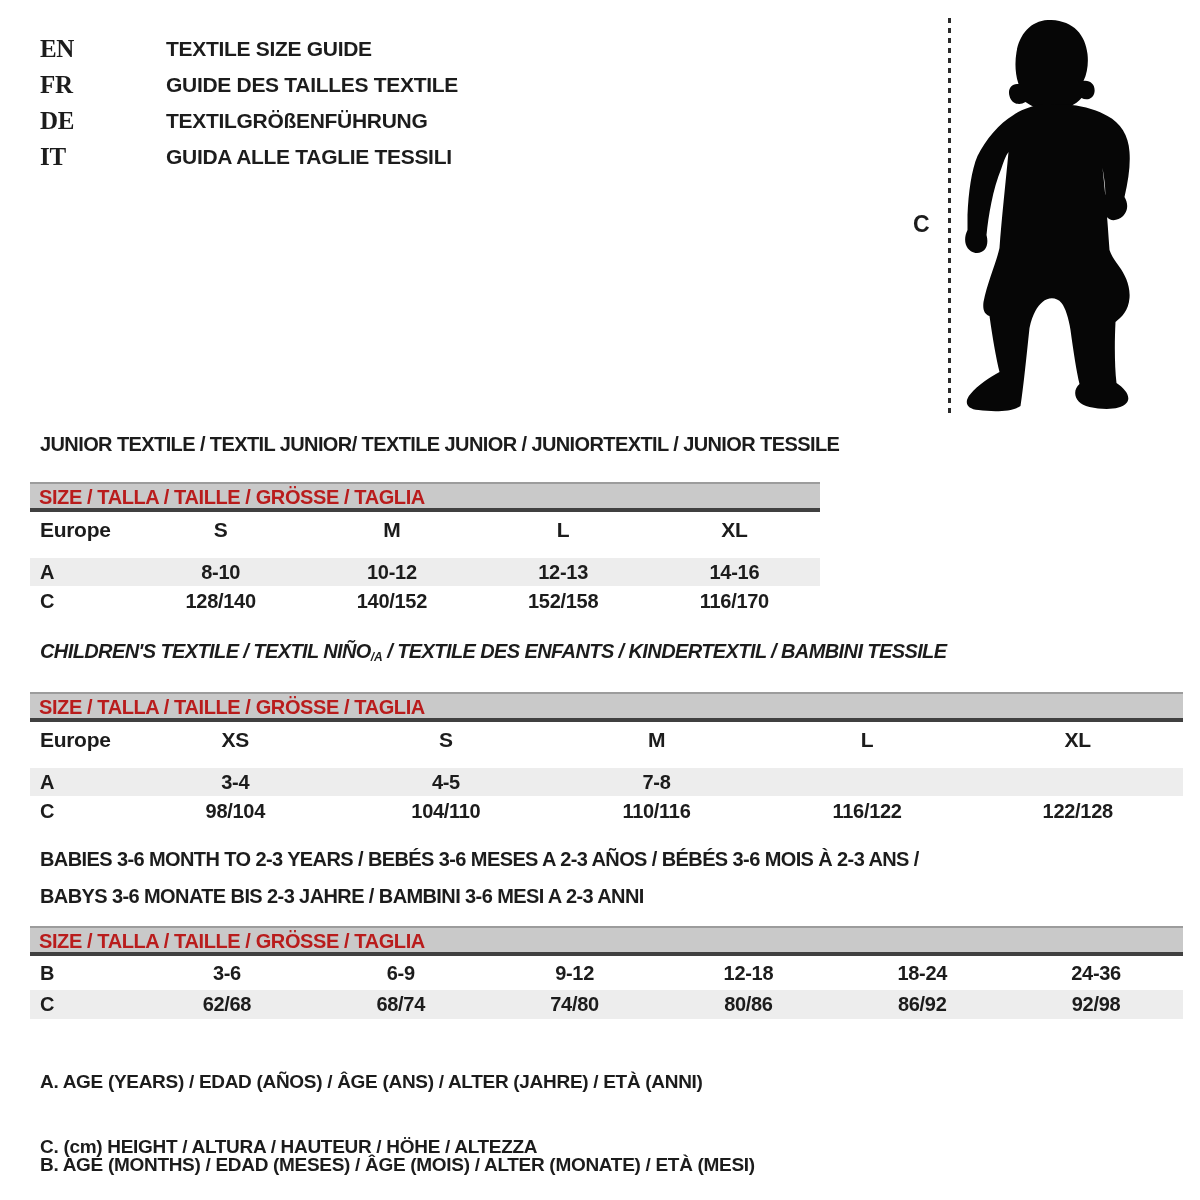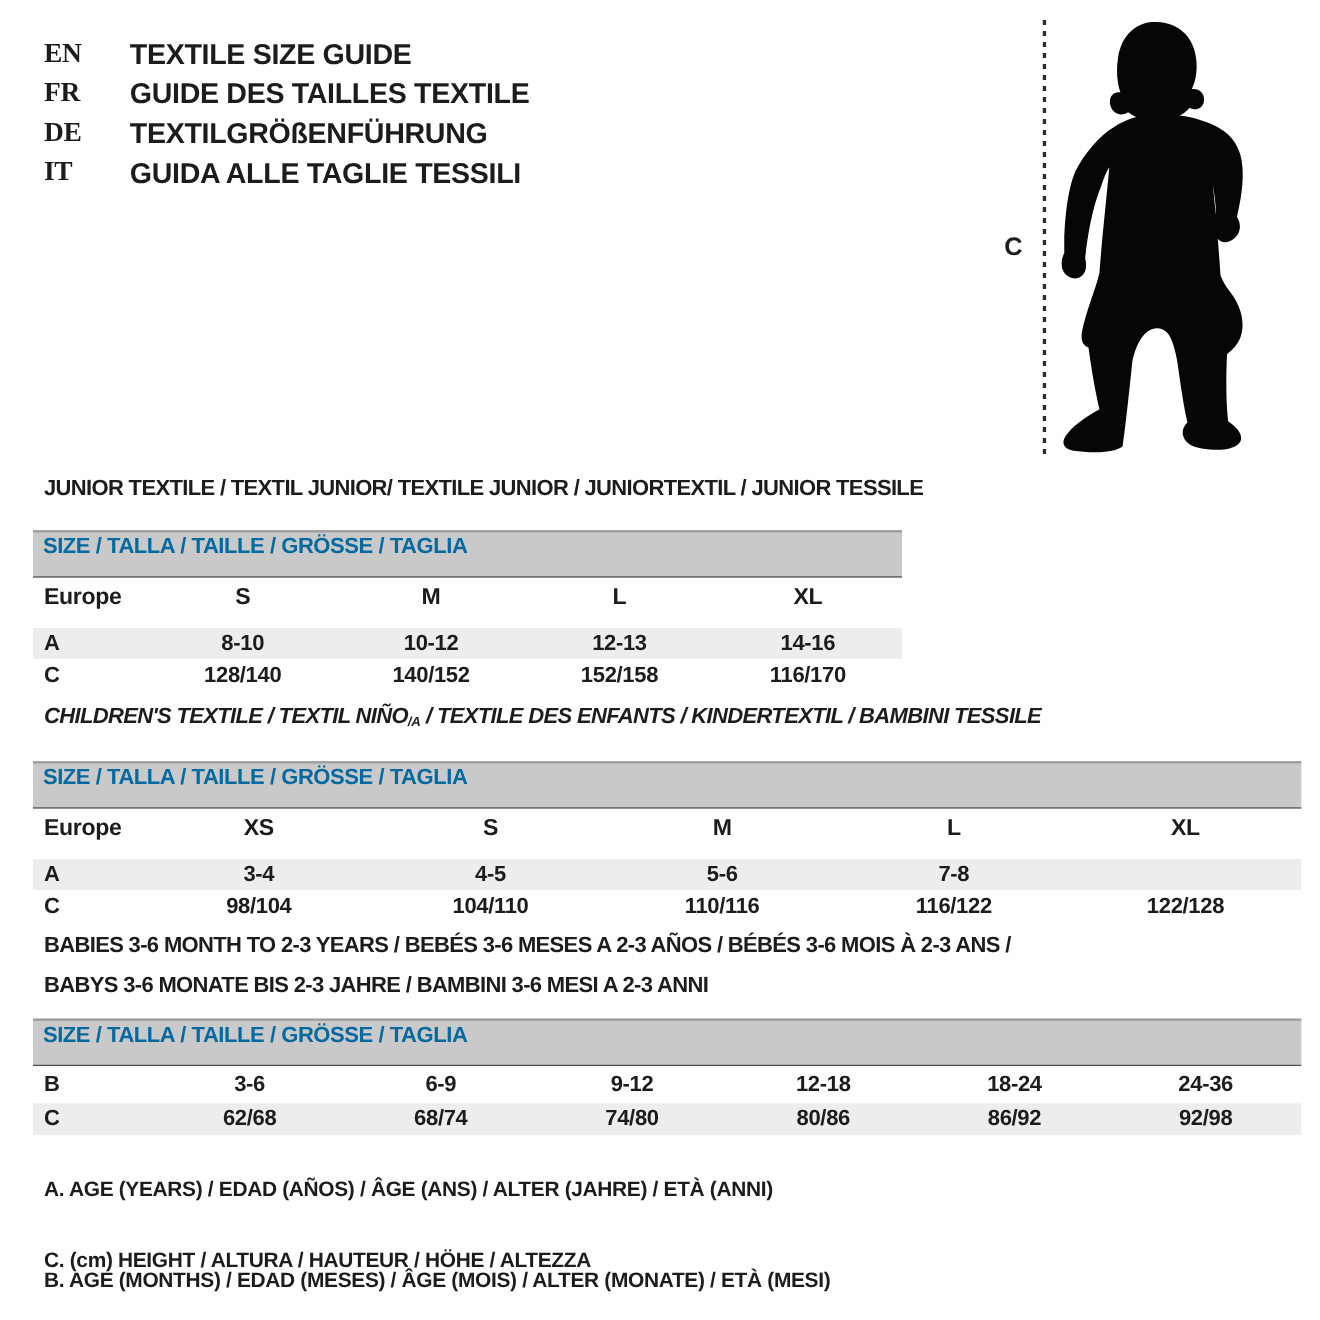--- a/index.html
+++ b/index.html
@@ -8,40 +8,40 @@
     position:relative; width:1200px; height:1200px; background:#ffffff;
     font-family:"Liberation Sans","DejaVu Sans",sans-serif;
     font-weight:700; color:#1c1c1c; overflow:hidden;
     letter-spacing:-0.3px;
   }
 
   
   .lang-block { position:absolute; left:40px; top:31px; }
   .lang-row { display:flex; height:36px; align-items:center; }
   .lang-code { width:78px; font-size:25px;font-family:Liberation Serif, serif; }
-  .lang-title { font-size:26px; white-space:nowrap; }
+  .lang-title { font-size:21px; white-space:nowrap;margin-left:48px; }
 
   
   .measure-line {
     position:absolute; left:948px; top:18px; width:3px; height:398px;
     background:repeating-linear-gradient(to bottom,#2b2b2b 0 5px,transparent 5px 10px);
   }
   .measure-label { position:absolute; left:913px; top:211px; font-size:23px; }
   .baby { position:absolute; left:962px; top:20px; width:178px; height:398px; }
 
   
   .sec-title { position:absolute; font-size:20px; letter-spacing:-0.6px; white-space:nowrap; }
   .sub { font-size:12px; position:relative; top:3px; letter-spacing:-0.2px; }
 
   
   .table { position:absolute; }
   .bar {
-    height:43px; line-height:27px; background:#c9c9c9;
-    border-top:2px solid #9c9c9c; border-bottom:1px solid #404040;
-    padding-left:9px; font-size:20px; color:#0369a1; letter-spacing:-0.4px;
+    height:30px; line-height:27px; background:#c9c9c9;
+    border-top:2px solid #9c9c9c; border-bottom:4px solid #404040;
+    padding-left:9px; font-size:20px; color:#b91c1c; letter-spacing:-0.4px;
   }
   .trow { display:grid; }
   .cell { text-align:center; white-space:nowrap; }
   .lbl { text-align:left; padding-left:10px; }
   .row-head { height:46px; font-size:21px; }
   .row-head .cell { line-height:35px; }
   .row-data { height:28px; font-size:20px; }
   .row-data .cell { line-height:28px; }
   .row-last { height:30px; font-size:20px; }
   .row-last .cell { line-height:30px; }
@@ -132,21 +132,20 @@
       <span class="cell">XS</span>
       <span class="cell">S</span>
       <span class="cell">M</span>
       <span class="cell">L</span>
       <span class="cell">XL</span>
     </div>
     <div class="trow row-data shaded t2cols">
       <span class="cell lbl">A</span>
       <span class="cell">3-4</span>
       <span class="cell">4-5</span>
-      <span class="cell">5-6</span>
       <span class="cell">7-8</span>
     </div>
     <div class="trow row-last t2cols">
       <span class="cell lbl">C</span>
       <span class="cell">98/104</span>
       <span class="cell">104/110</span>
       <span class="cell">110/116</span>
       <span class="cell">116/122</span>
       <span class="cell">122/128</span>
     </div>

